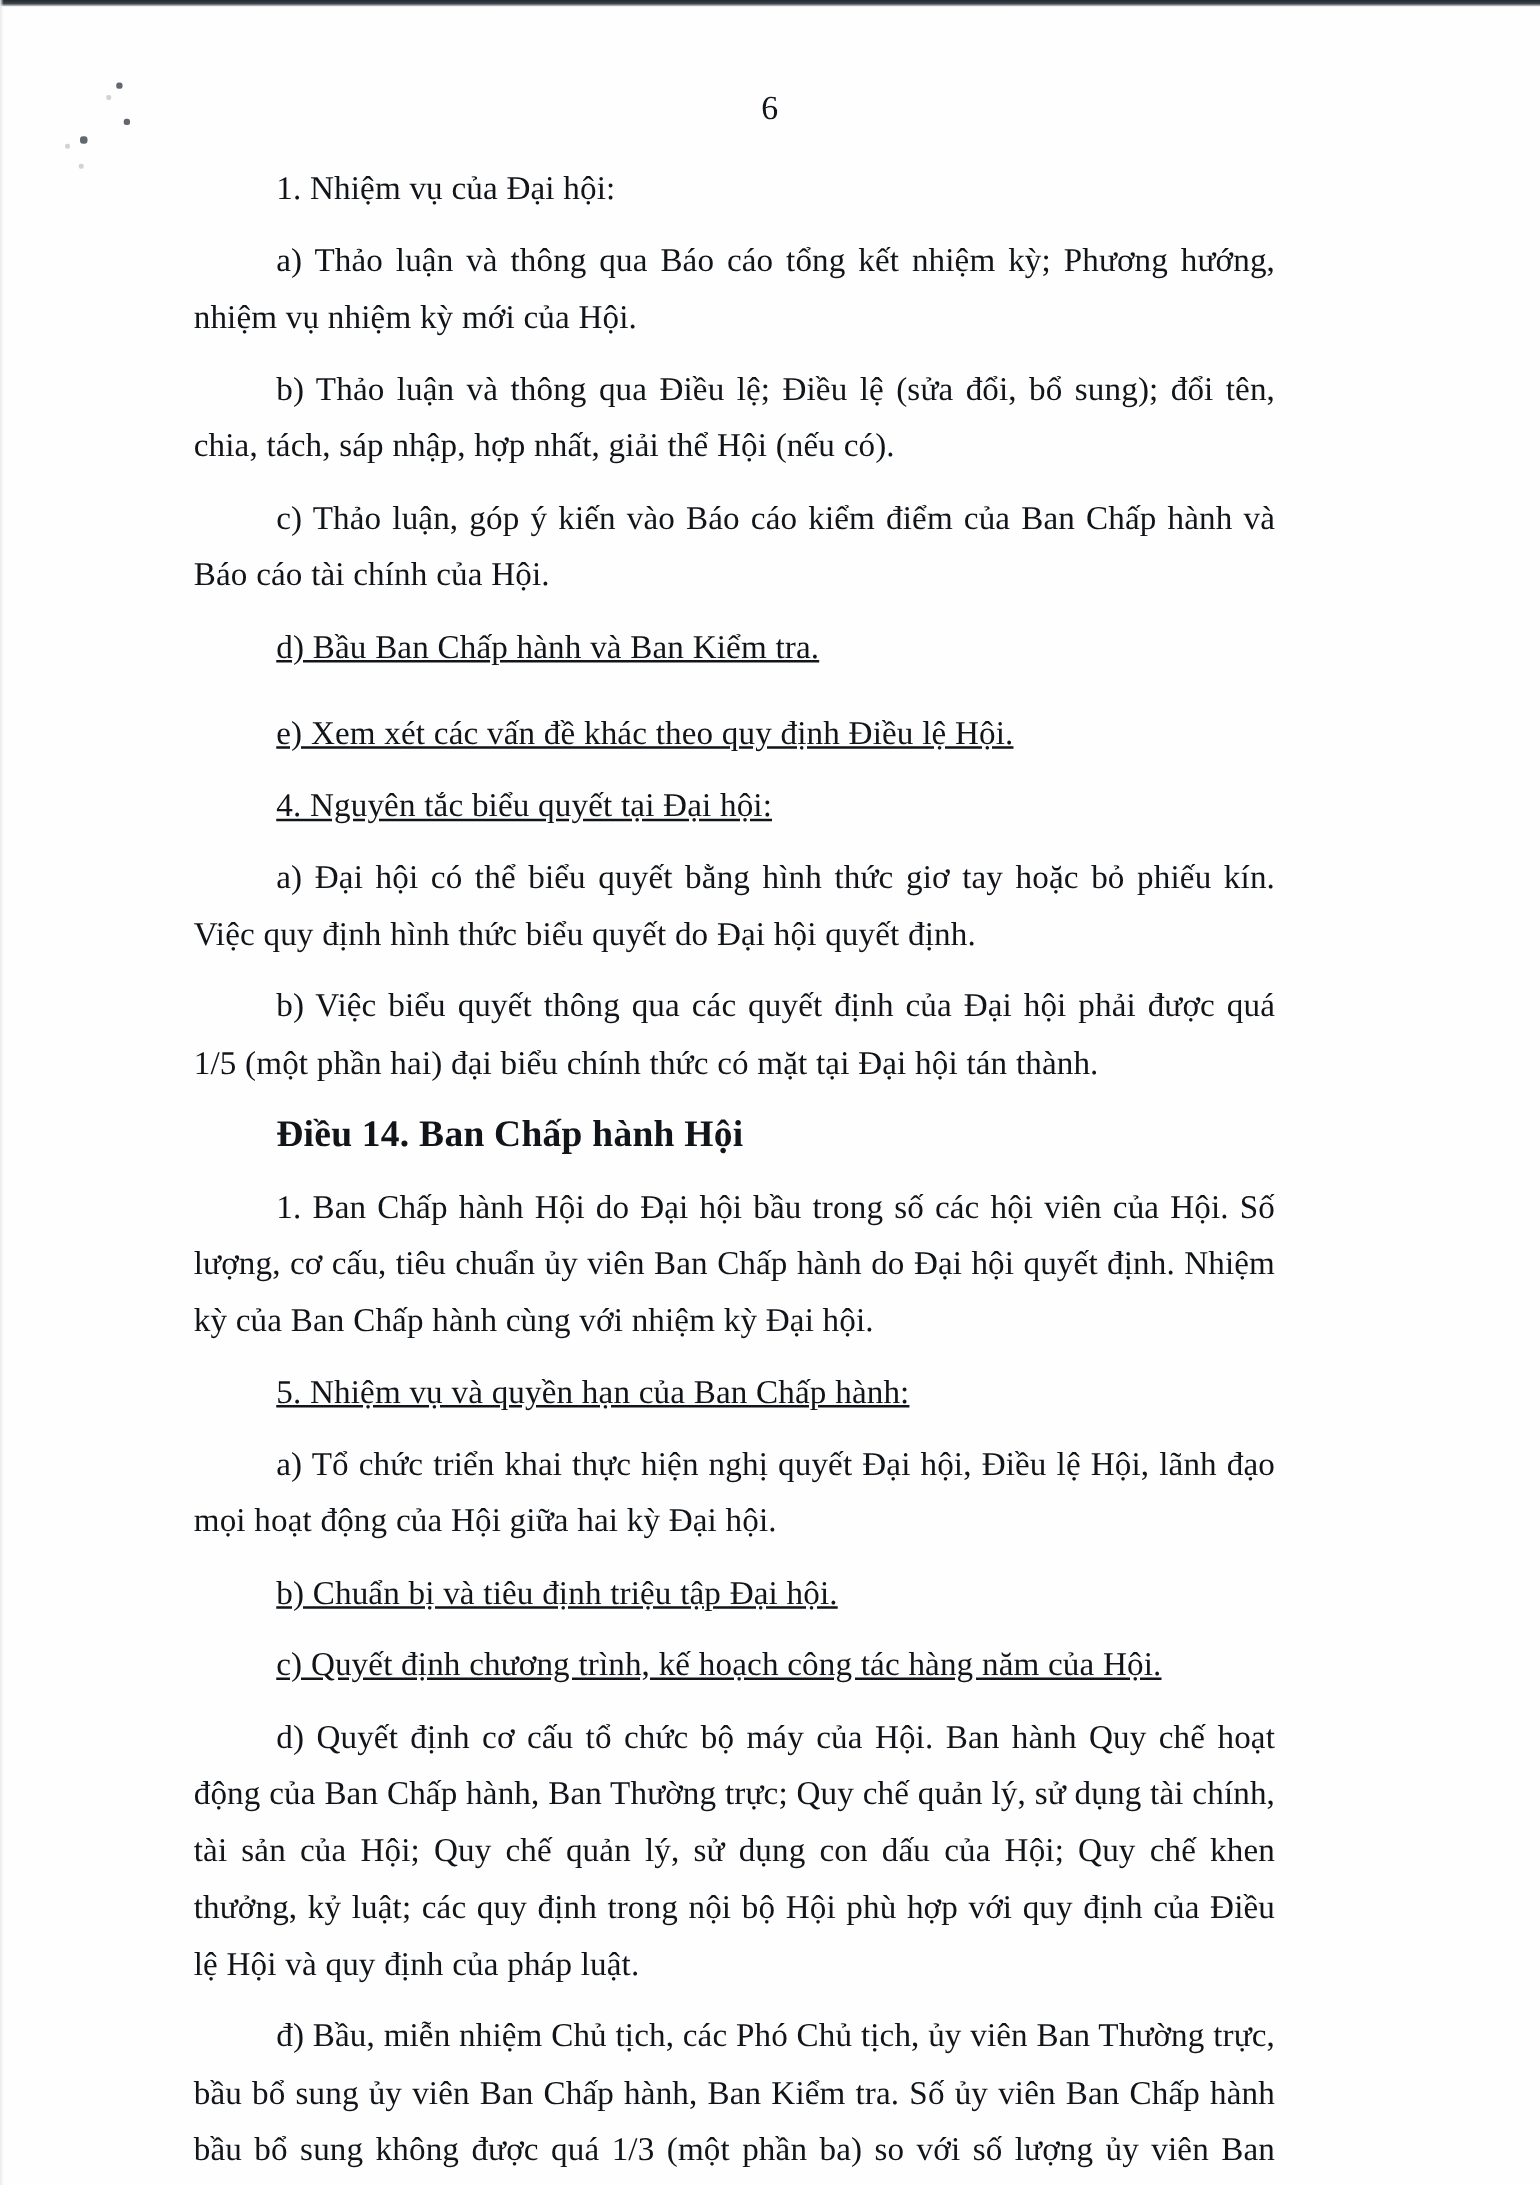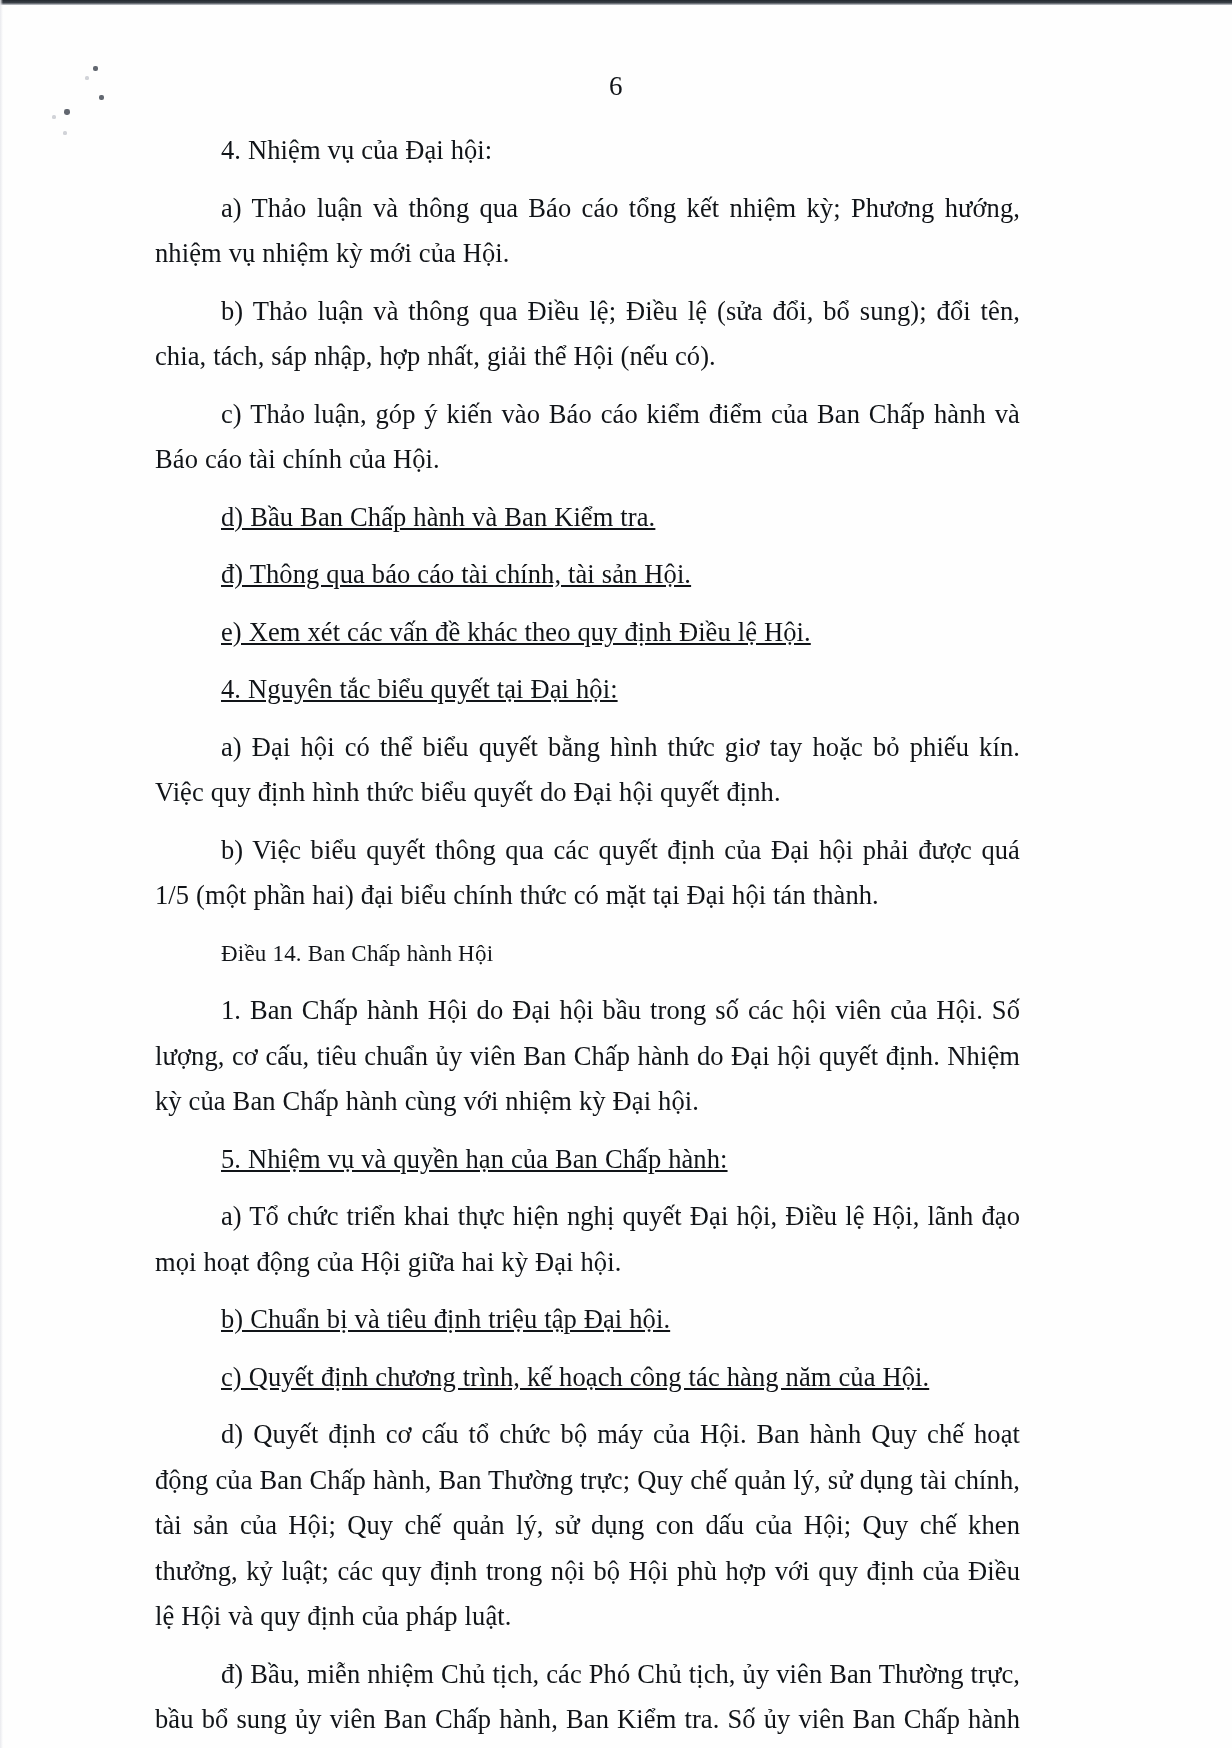--- a/index.html
+++ b/index.html
@@ -67,23 +67,23 @@
     letter-spacing: 0.1px;
     word-spacing: 0.2px;
   }
   p.para.last-of-block {
     text-align: left;
     text-decoration: underline;
   }
   p.heading {
     margin: 0;
     padding: 0;
-    font-size: 23px;
+    font-size: 30px;
     line-height: 45.5px;
-    font-weight: normal;
+    font-weight: bold;
     text-indent: 66px;
     letter-spacing: 0.2px;
   }
   
   .gap-sm { height: 12px; }
 </style>
 </head>
 <body>
 
 <div class="page">
@@ -95,36 +95,35 @@
   <div class="speck soft" style="left:85px; top:76px; width:4px; height:4px;"></div>
   <div class="speck" style="left:99px; top:95px; width:5px; height:5px;"></div>
   <div class="speck" style="left:64px; top:109px; width:6px; height:6px;"></div>
   <div class="speck soft" style="left:52px; top:115px; width:4px; height:4px;"></div>
   <div class="speck soft" style="left:63px; top:131px; width:4px; height:4px;"></div>
 
   <div class="page-number">6</div>
 
   <div class="content">
 
-    <p class="para">4. Nhiệm vụ của Đại hội:</p>
+    <p class="para">1. Nhiệm vụ của Đại hội:</p>
     <div class="gap-sm"></div>
 
     <p class="para">a) Thảo luận và thông qua Báo cáo tổng kết nhiệm kỳ; Phương hướng, nhiệm vụ nhiệm kỳ mới của Hội.</p>
     <div class="gap-sm"></div>
 
     <p class="para">b) Thảo luận và thông qua Điều lệ; Điều lệ (sửa đổi, bổ sung); đổi tên, chia, tách, sáp nhập, hợp nhất, giải thể Hội (nếu có).</p>
     <div class="gap-sm"></div>
 
     <p class="para">c) Thảo luận, góp ý kiến vào Báo cáo kiểm điểm của Ban Chấp hành và Báo cáo tài chính của Hội.</p>
     <div class="gap-sm"></div>
 
     <p class="para last-of-block">d) Bầu Ban Chấp hành và Ban Kiểm tra.</p>
     <div class="gap-sm"></div>
 
-    <p class="para last-of-block">đ) Thông qua báo cáo tài chính, tài sản Hội.</p>
     <div class="gap-sm"></div>
 
     <p class="para last-of-block">e) Xem xét các vấn đề khác theo quy định Điều lệ Hội.</p>
     <div class="gap-sm"></div>
 
     <p class="para last-of-block">4. Nguyên tắc biểu quyết tại Đại hội:</p>
     <div class="gap-sm"></div>
 
     <p class="para">a) Đại hội có thể biểu quyết bằng hình thức giơ tay hoặc bỏ phiếu kín. Việc quy định hình thức biểu quyết do Đại hội quyết định.</p>
     <div class="gap-sm"></div>

